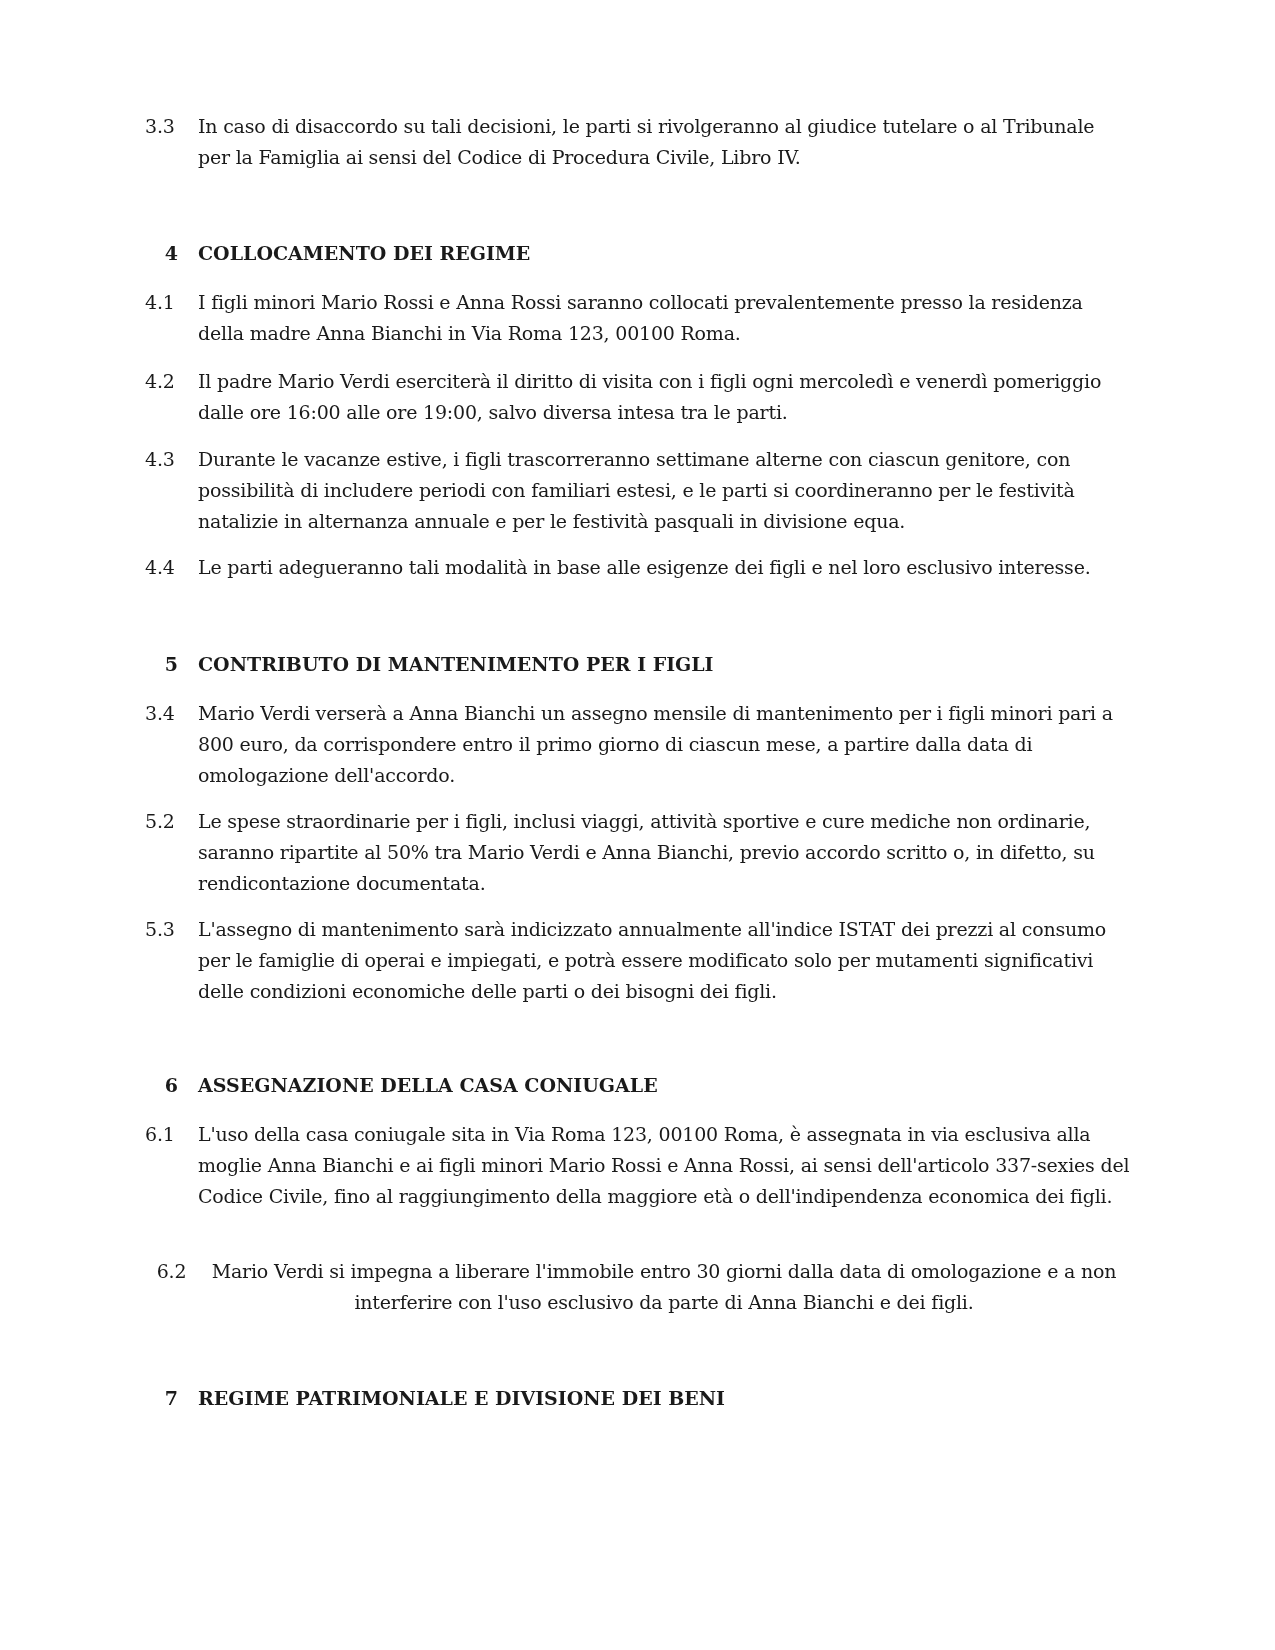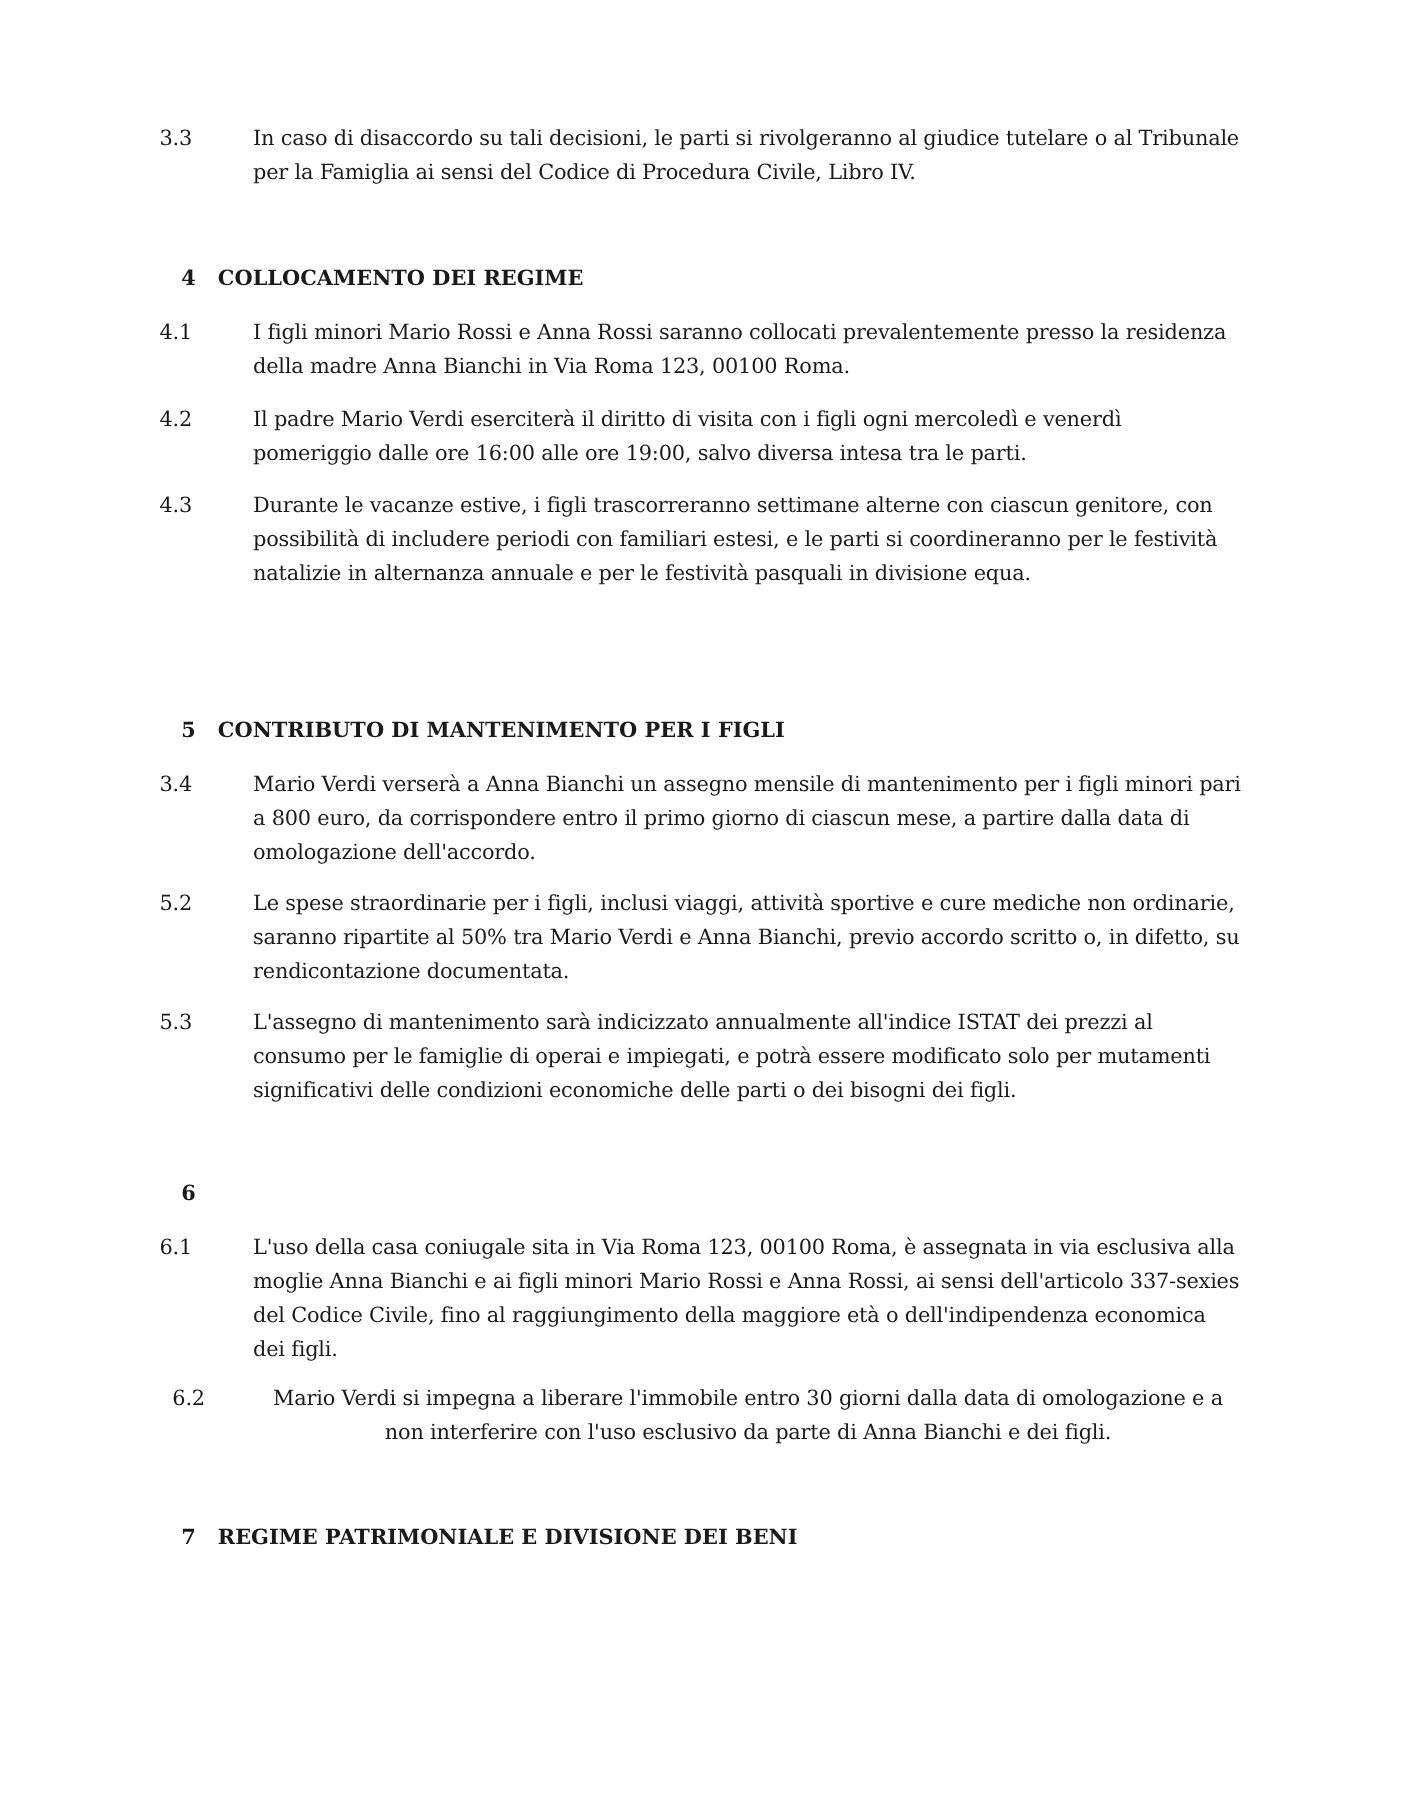--- a/index.html
+++ b/index.html
@@ -1,20 +1,20 @@
 <!DOCTYPE html>
 <html><head>
 <meta charset="utf-8">
 <style>
   html, body { margin: 0; padding: 0; background: #ffffff; }
   body { width: 1275px; height: 1650px; position: relative; overflow: hidden;
          font-family: "DejaVu Serif", "Liberation Serif", serif; color: #1a1a1a; }
   .page { position: absolute; left: 0; top: 0; width: 1275px; height: 1650px; }
   .block { position: absolute; left: 145px; width: 985px; }
-  .para { display: flex; font-size: 19px; line-height: 31px; letter-spacing: -0.2px; gap: 32px; }
+  .para { display: flex; font-size: 19px; line-height: 31px; letter-spacing: -0.2px; }
   .num { width: 53px; flex: 0 0 53px; }
   .txt { flex: 1; }
   .heading { display: flex; font-size: 19px; font-weight: bold; line-height: 31px; }
   .heading .num { text-align: right; padding-right: 20px; width: 33px; flex: 0 0 33px; }
   b { font-weight: normal; }
 </style>
 </head>
 <body>
 
 <div class="page">
@@ -43,20 +43,26 @@
         <span class="num">4.2</span>
         <span class="txt"><span>Il padre </span><b>Mario Verdi</b><span> eserciterà il diritto di visita con i figli ogni mercoledì e venerdì pomeriggio dalle ore 16:00 alle ore 19:00, salvo diversa intesa tra le parti.</span></span>
       </div>
   </div>
   <div class="block" style="top:444px;">
     <div class="para">
         <span class="num">4.3</span>
         <span class="txt"><span>Durante le vacanze estive, i figli trascorreranno settimane alterne con ciascun genitore, con possibilità di includere periodi con familiari estesi, e le parti si coordineranno per le festività natalizie in alternanza annuale e per le festività pasquali in divisione equa.</span></span>
       </div>
   </div>
+  <div class="block" style="top:552px;">
+    <div class="para">
+        <span class="num">4.4</span>
+        <span class="txt"><span>Le parti adegueranno tali modalità in base alle esigenze dei figli e nel loro esclusivo interesse.</span></span>
+      </div>
+  </div>
 
   <div class="block" style="top:649px;">
     <div class="heading">
         <span class="num">5</span>
         <span>CONTRIBUTO DI MANTENIMENTO PER I FIGLI</span>
       </div>
   </div>
   <div class="block" style="top:698px;">
     <div class="para">
         <span class="num">3.4</span>
@@ -72,20 +78,21 @@
   <div class="block" style="top:914px;">
     <div class="para">
         <span class="num">5.3</span>
         <span class="txt"><span>L'assegno di mantenimento sarà indicizzato annualmente all'indice ISTAT dei prezzi al consumo per le famiglie di operai e impiegati, e potrà essere modificato solo per mutamenti significativi delle condizioni economiche delle parti o dei bisogni dei figli.</span></span>
       </div>
   </div>
 
   <div class="block" style="top:1070px;">
     <div class="heading">
         <span class="num">6</span>
+        <span>ASSEGNAZIONE DELLA CASA CONIUGALE</span>
       </div>
   </div>
   <div class="block" style="top:1119px;">
     <div class="para">
         <span class="num">6.1</span>
         <span class="txt"><span>L'uso della casa coniugale sita in Via Roma 123, 00100 Roma, è assegnata in via esclusiva alla </span><b>moglie Anna Bianchi</b><span> e ai figli minori </span><b>Mario Rossi</b><span> e </span><b>Anna Rossi</b><span>, ai sensi dell'articolo 337-sexies del Codice Civile, fino al raggiungimento della maggiore età o dell'indipendenza economica dei figli.</span></span>
       </div>
   </div>
   <div class="block" style="top:1256px;text-align:center;">
     <div class="para">

